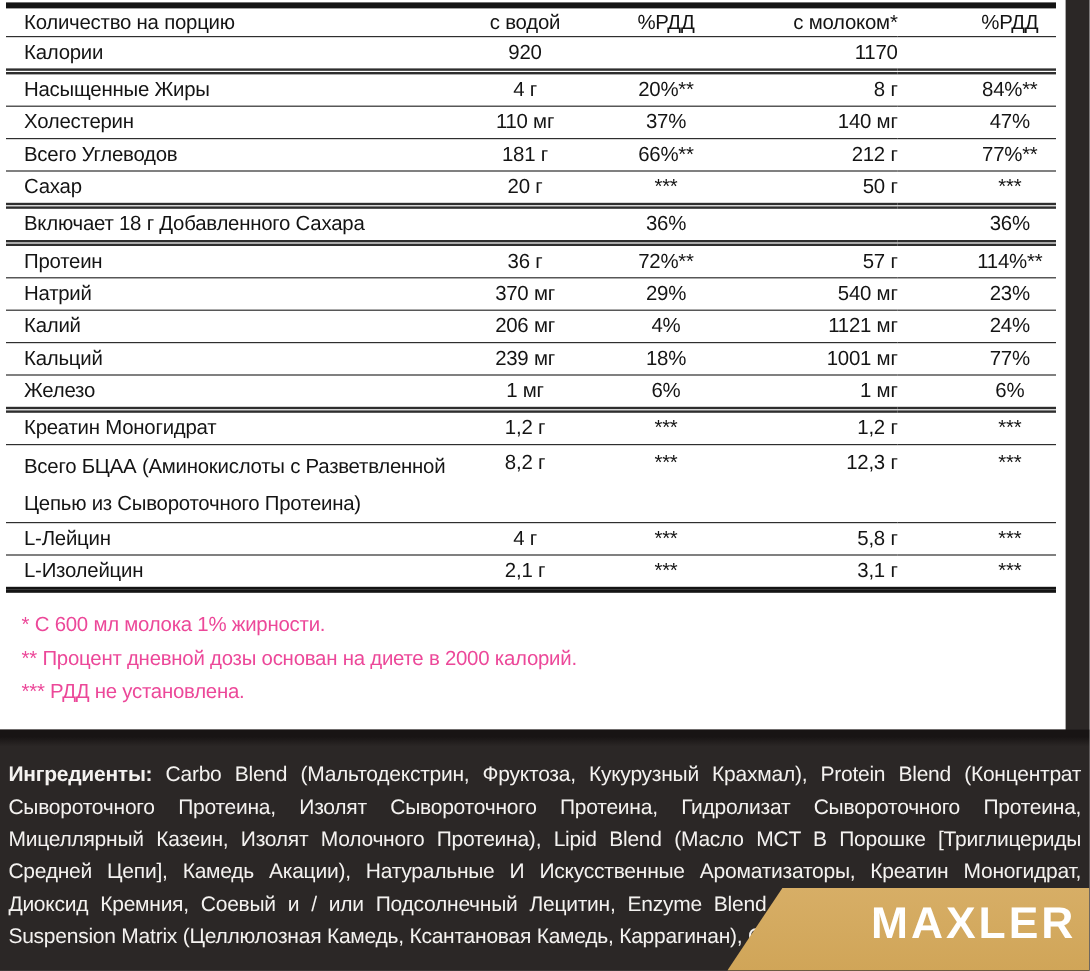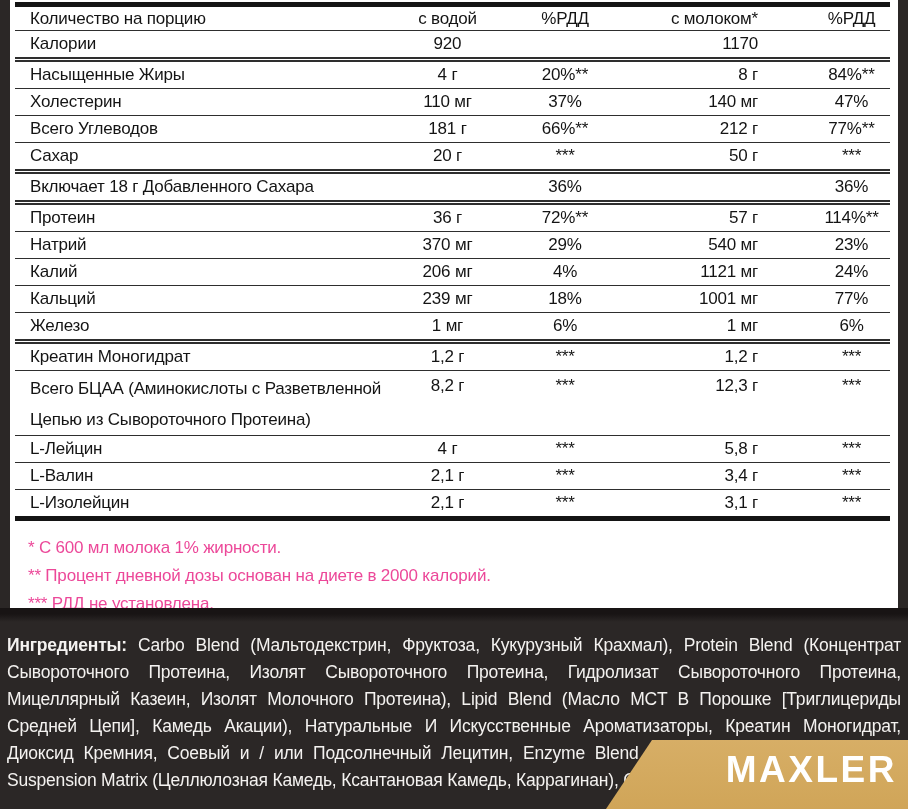--- a/index.html
+++ b/index.html
@@ -7,21 +7,21 @@
   body {
     position:relative;
     font-family:"Liberation Sans", sans-serif;
     background:#2b2726;
     overflow:hidden;
     letter-spacing:-0.2px;
   }
 
   
   .panel {
-    position:absolute; left:10px; top:0; width:888px; height:608px;
+    position:absolute; left:0; top:0; width:888px; height:608px;
     background:#ffffff; color:#141414;
   }
   .top-bar { margin:2px 0 0 5px; width:875px; height:5px; background:#141414; }
 
   table.nutrition {
     margin-left:5px; width:875px;
     border-collapse:collapse; table-layout:fixed;
     font-size:17px;
   }
   col.c1 { width:400px; } col.c2 { width:65px; } col.c3 { width:170px; }
@@ -188,27 +188,20 @@
       <td class="cell-milk">12,3 г</td>
       <td class="cell-mrdd">***</td>
     </tr>
     <tr class="sep-single">
       <td class="cell-label">L-Лейцин</td>
       <td class="cell-water">4 г</td>
       <td class="cell-wrdd">***</td>
       <td class="cell-milk">5,8 г</td>
       <td class="cell-mrdd">***</td>
     </tr>
-    <tr class="sep-single">
-      <td class="cell-label">L-Валин</td>
-      <td class="cell-water">2,1 г</td>
-      <td class="cell-wrdd">***</td>
-      <td class="cell-milk">3,4 г</td>
-      <td class="cell-mrdd">***</td>
-    </tr>
     <tr>
       <td class="cell-label">L-Изолейцин</td>
       <td class="cell-water">2,1 г</td>
       <td class="cell-wrdd">***</td>
       <td class="cell-milk">3,1 г</td>
       <td class="cell-mrdd">***</td>
     </tr>
   </tbody>
     </table>
 

